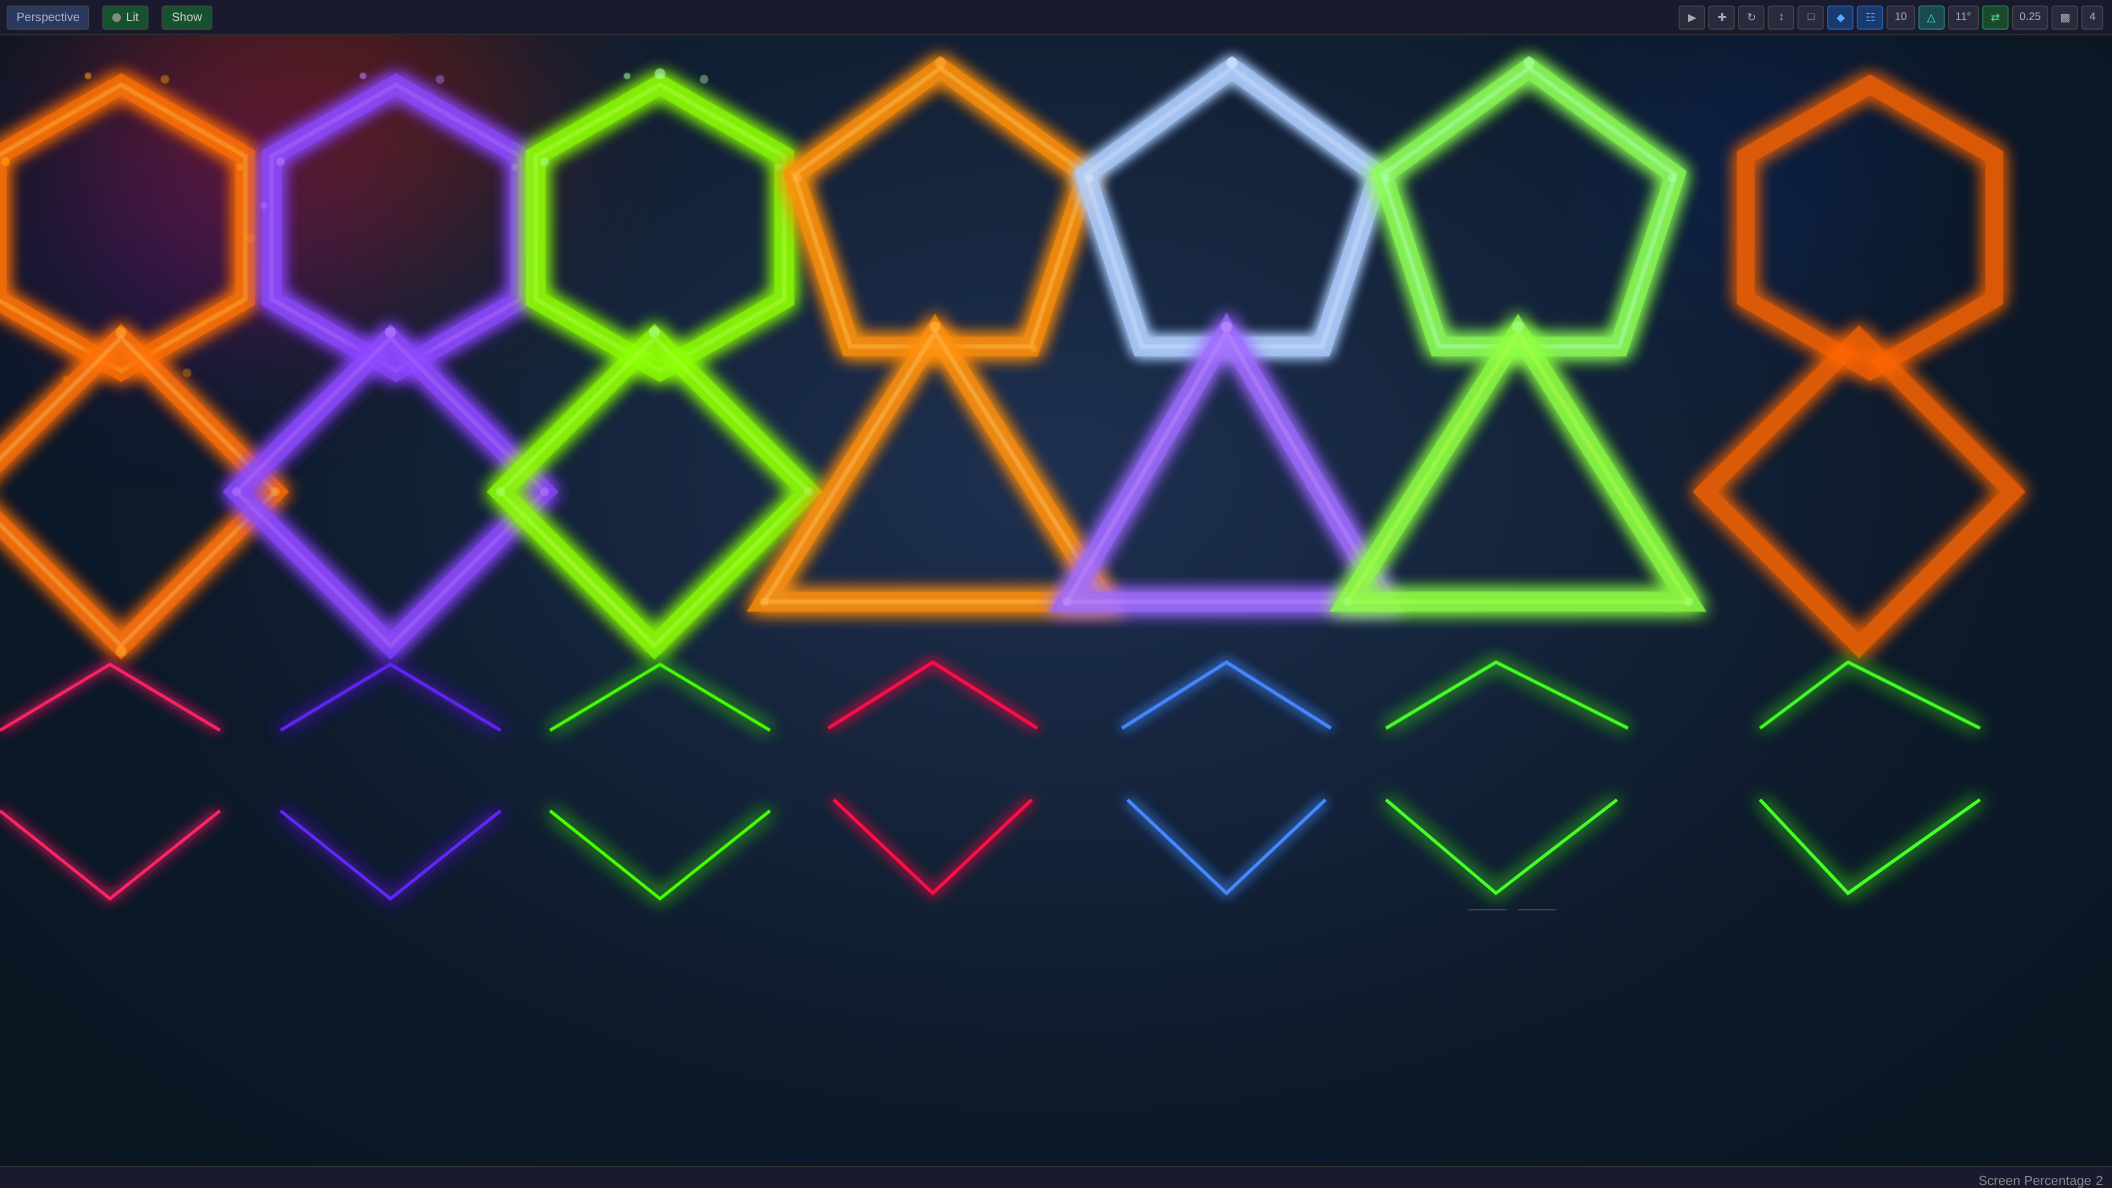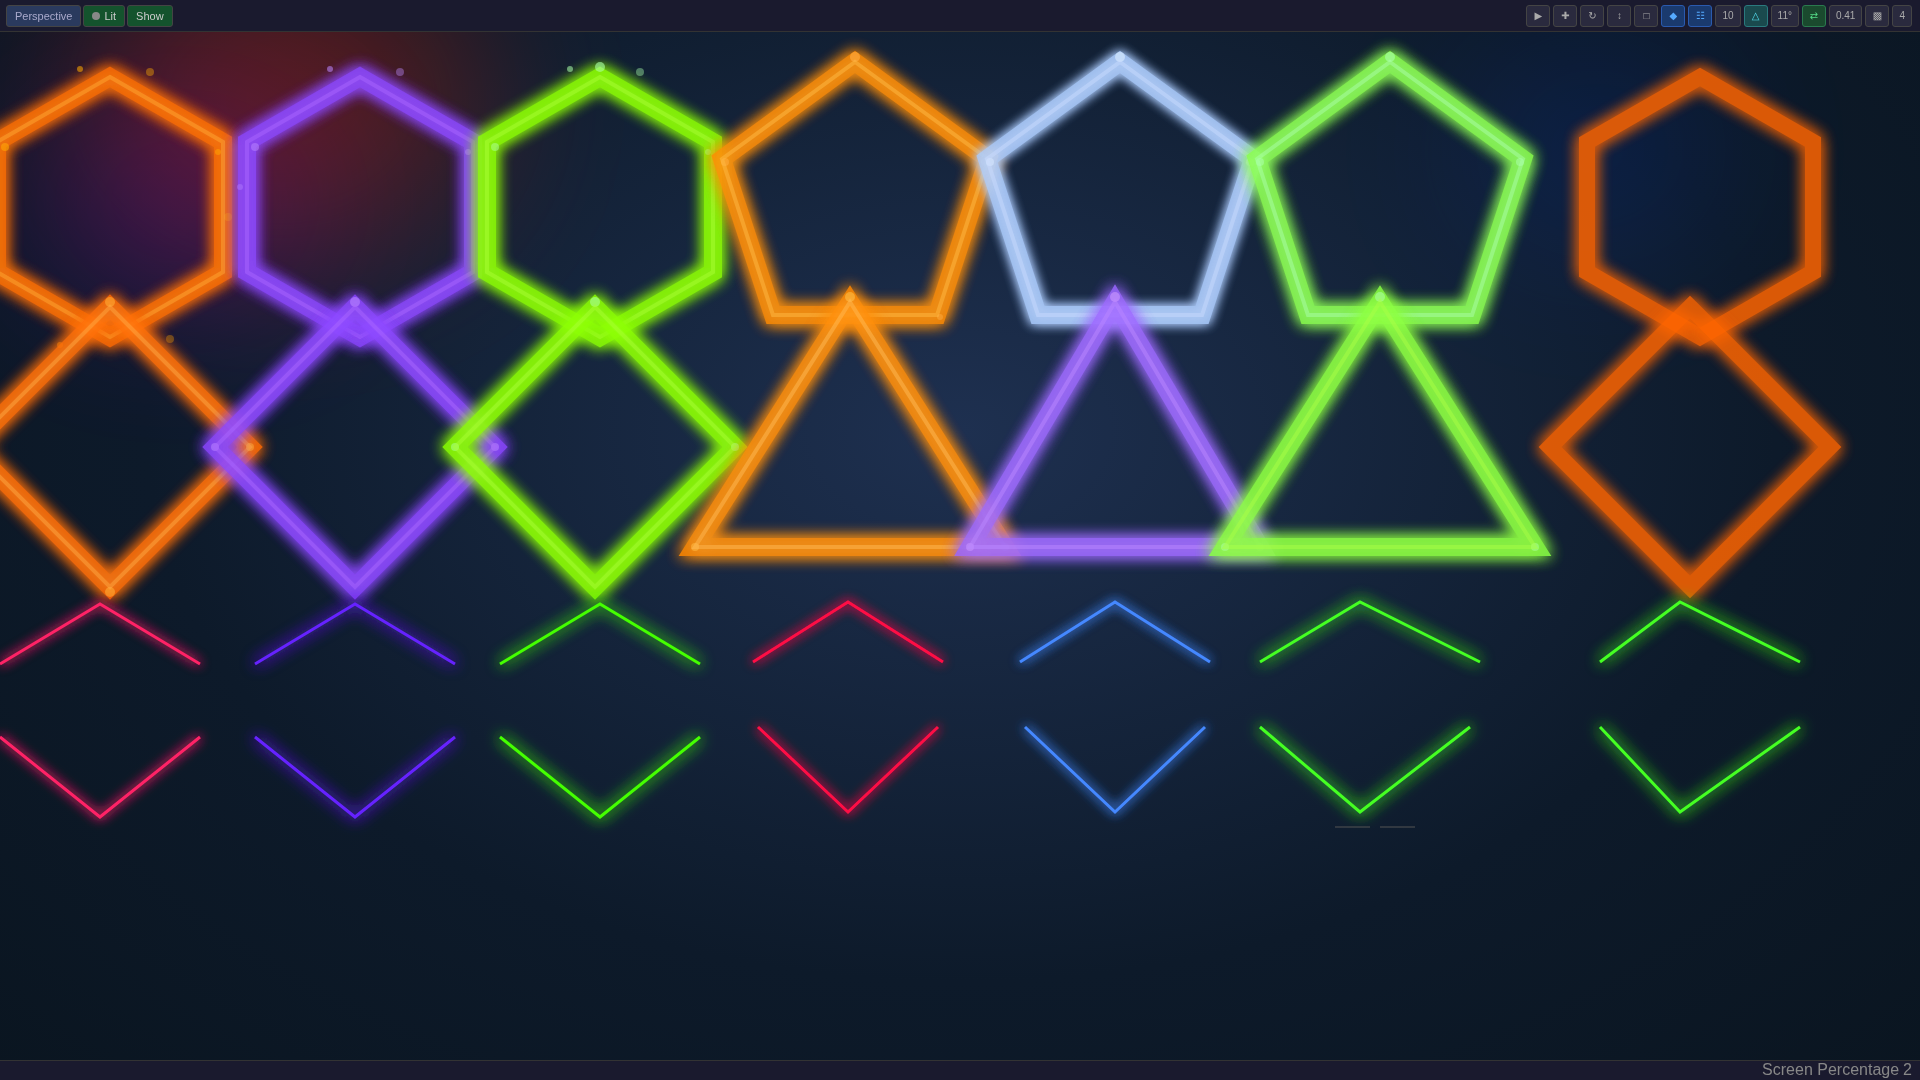--- a/index.html
+++ b/index.html
@@ -31,21 +31,21 @@
       background: #1a1a2e;
       display: flex;
       align-items: center;
       z-index: 100;
       border-bottom: 1px solid #333;
     }
 
     .toolbar-left {
       display: flex;
       align-items: flex-end;
-      gap: 2px;
+      gap: 12px;
       padding: 0 6px;
     }
 
     .toolbar-btn {
       background: #14532d;
       border: 1px solid #444;
       color: #ccc;
       padding: 2px 8px;
       font-size: 11px;
       border-radius: 3px;
@@ -112,24 +112,24 @@
 
     
     #status-bar {
       position: absolute;
       bottom: 0;
       left: 0;
       right: 0;
       height: 20px;
       background: #1a1a2e;
       display: flex;
-      align-items: flex-start;
+      align-items: flex-end;
       justify-content: flex-end;
       padding-right: 8px;
-      font-size: 16px;
+      font-size: 12px;
       color: #888;
       border-top: 1px solid #333;
     }
 
     
     .bg-spot {
       position: absolute;
       border-radius: 50%;
       filter: blur(80px);
       opacity: 0.3;
@@ -163,21 +163,21 @@
       <button class="toolbar-icon-btn" title="Move">✚</button>
       <button class="toolbar-icon-btn" title="Rotate">↻</button>
       <button class="toolbar-icon-btn" title="Scale">↕</button>
       <button class="toolbar-icon-btn" title="Maximize">□</button>
       <button class="toolbar-icon-btn blue" title="World">◆</button>
       <button class="toolbar-icon-btn blue" title="Grid">☷</button>
       <span class="toolbar-text-btn">10</span>
       <button class="toolbar-icon-btn teal" title="Angle">△</button>
       <span class="toolbar-text-btn">11°</span>
       <button class="toolbar-icon-btn green" title="Expand">⇄</button>
-      <span class="toolbar-text-btn">0.41</span>
+      <span class="toolbar-text-btn">0.25</span>
       <button class="toolbar-icon-btn" title="Monitor">▩</button>
       <span class="toolbar-text-btn">4</span>
     </div>
   </div>
 
   <div id="canvas-area">
     <svg width="1920" height="1028" style="position:absolute;top:0;left:0;">
       <defs>
 
         <filter id="glow-orange" x="-50%" y="-50%" width="200%" height="200%">

